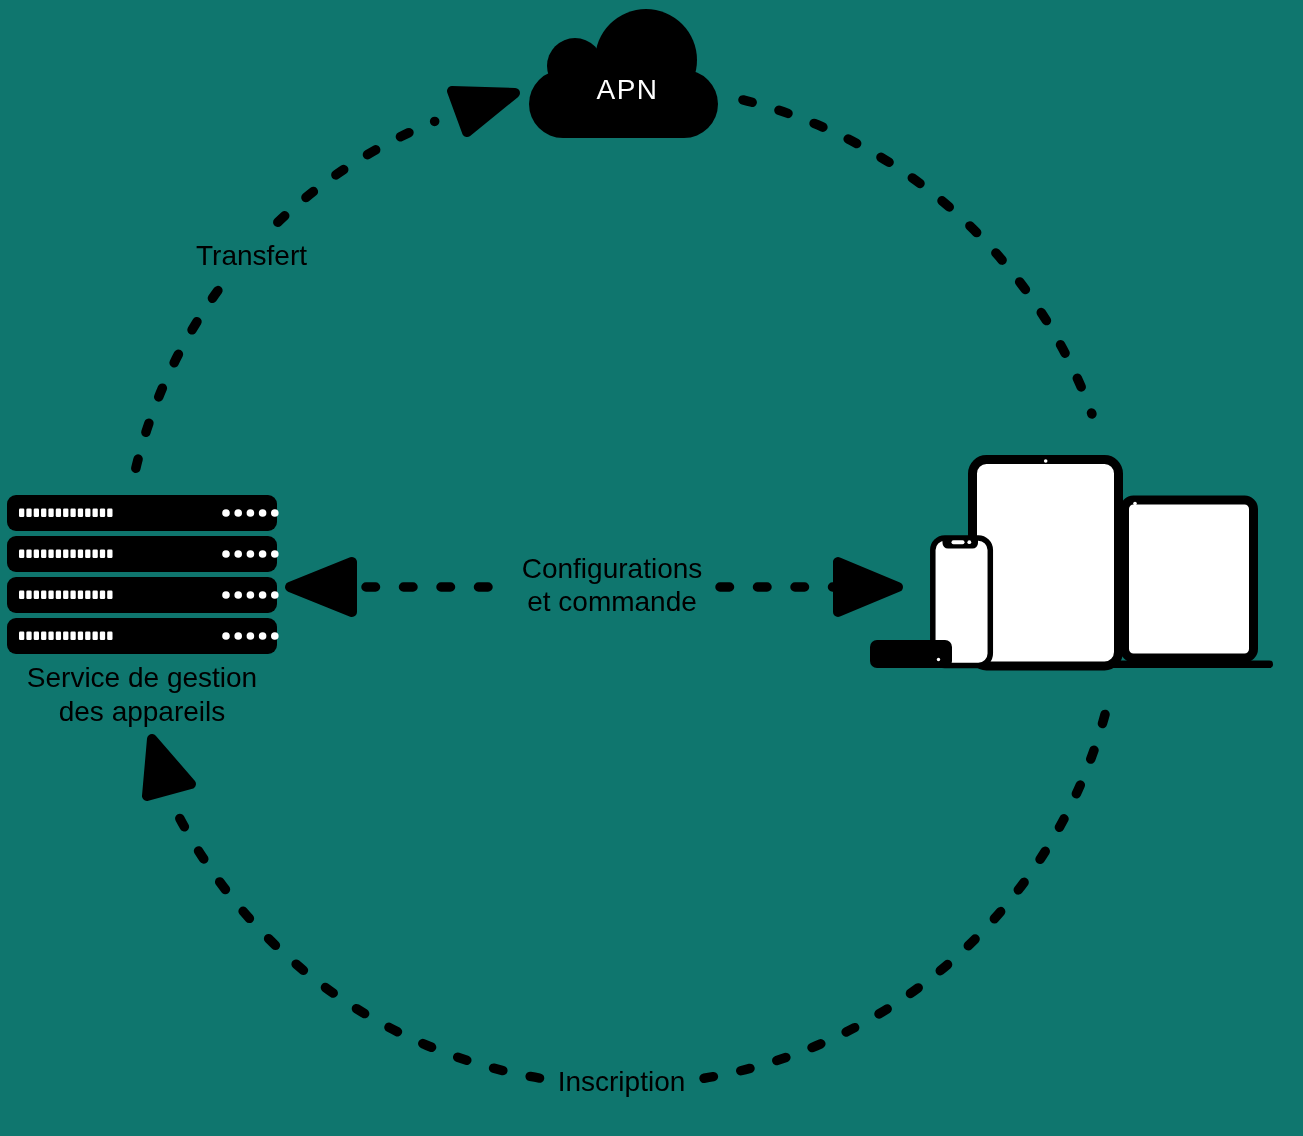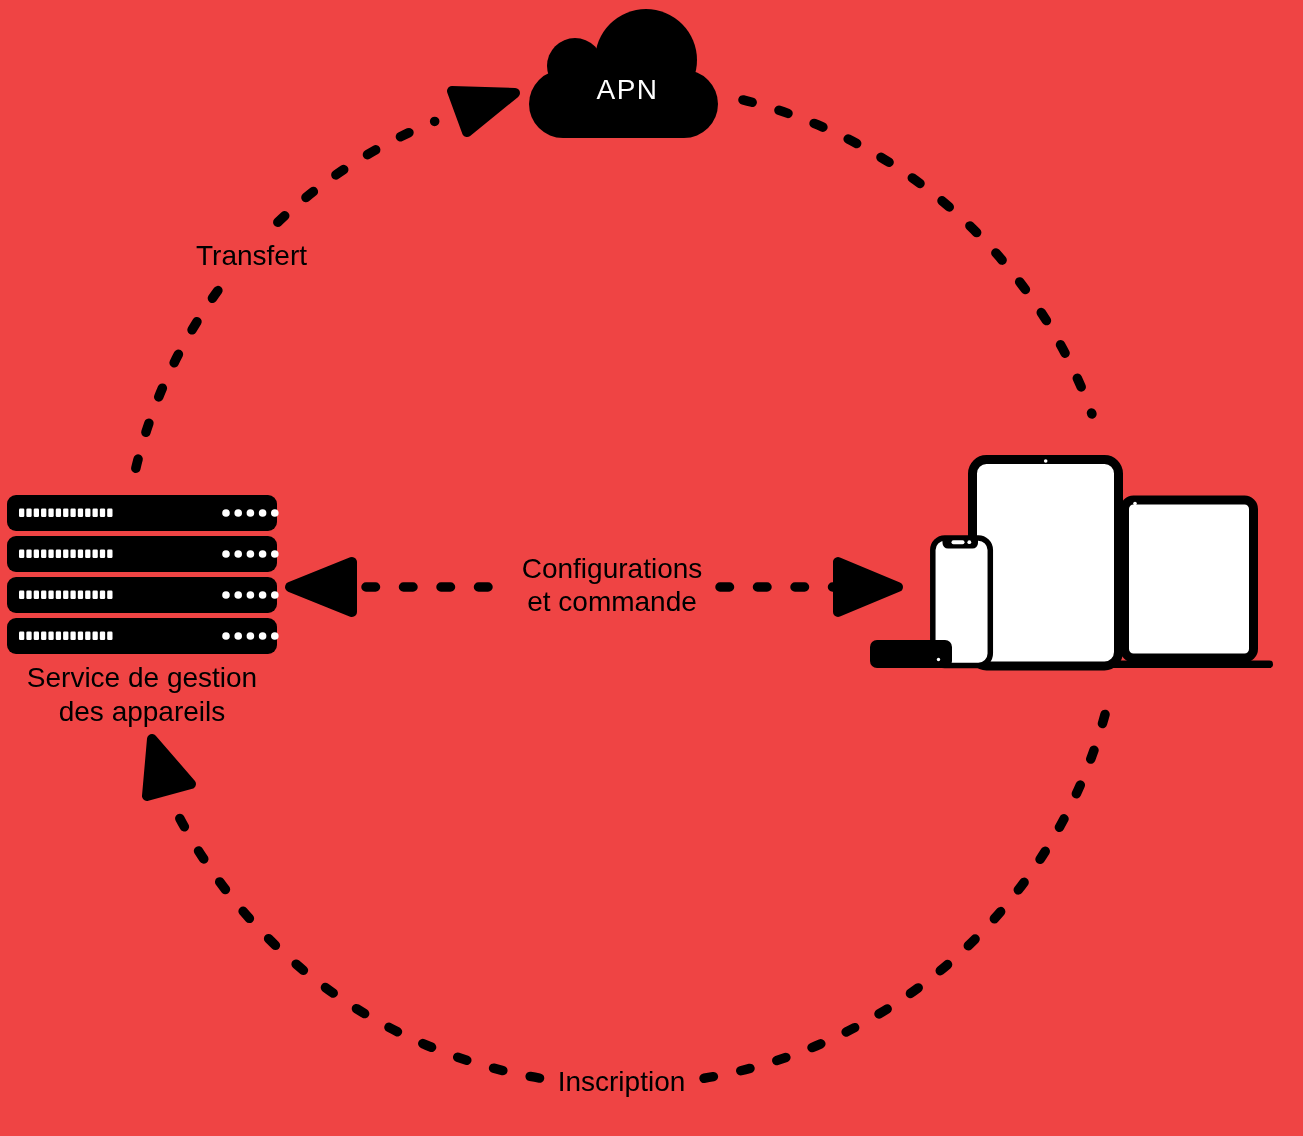--- a/index.html
+++ b/index.html
@@ -1,20 +1,20 @@
 <!DOCTYPE html>
 <html><head>
 <meta charset="utf-8">
 <style>
   html, body { margin: 0; padding: 0; background: #ffffff; }
   .stage {
     position: relative;
     width: 1303px;
     height: 1136px;
-    background: #ef4444;
+    background: #0f766e;
     font-family: "Liberation Sans", sans-serif;
     overflow: hidden;
     text-align: right;
   }
   svg { display: block; }
   svg text {
     font-family: "Liberation Sans", sans-serif;
     font-size: 28px;
     fill: #000000;
   }

